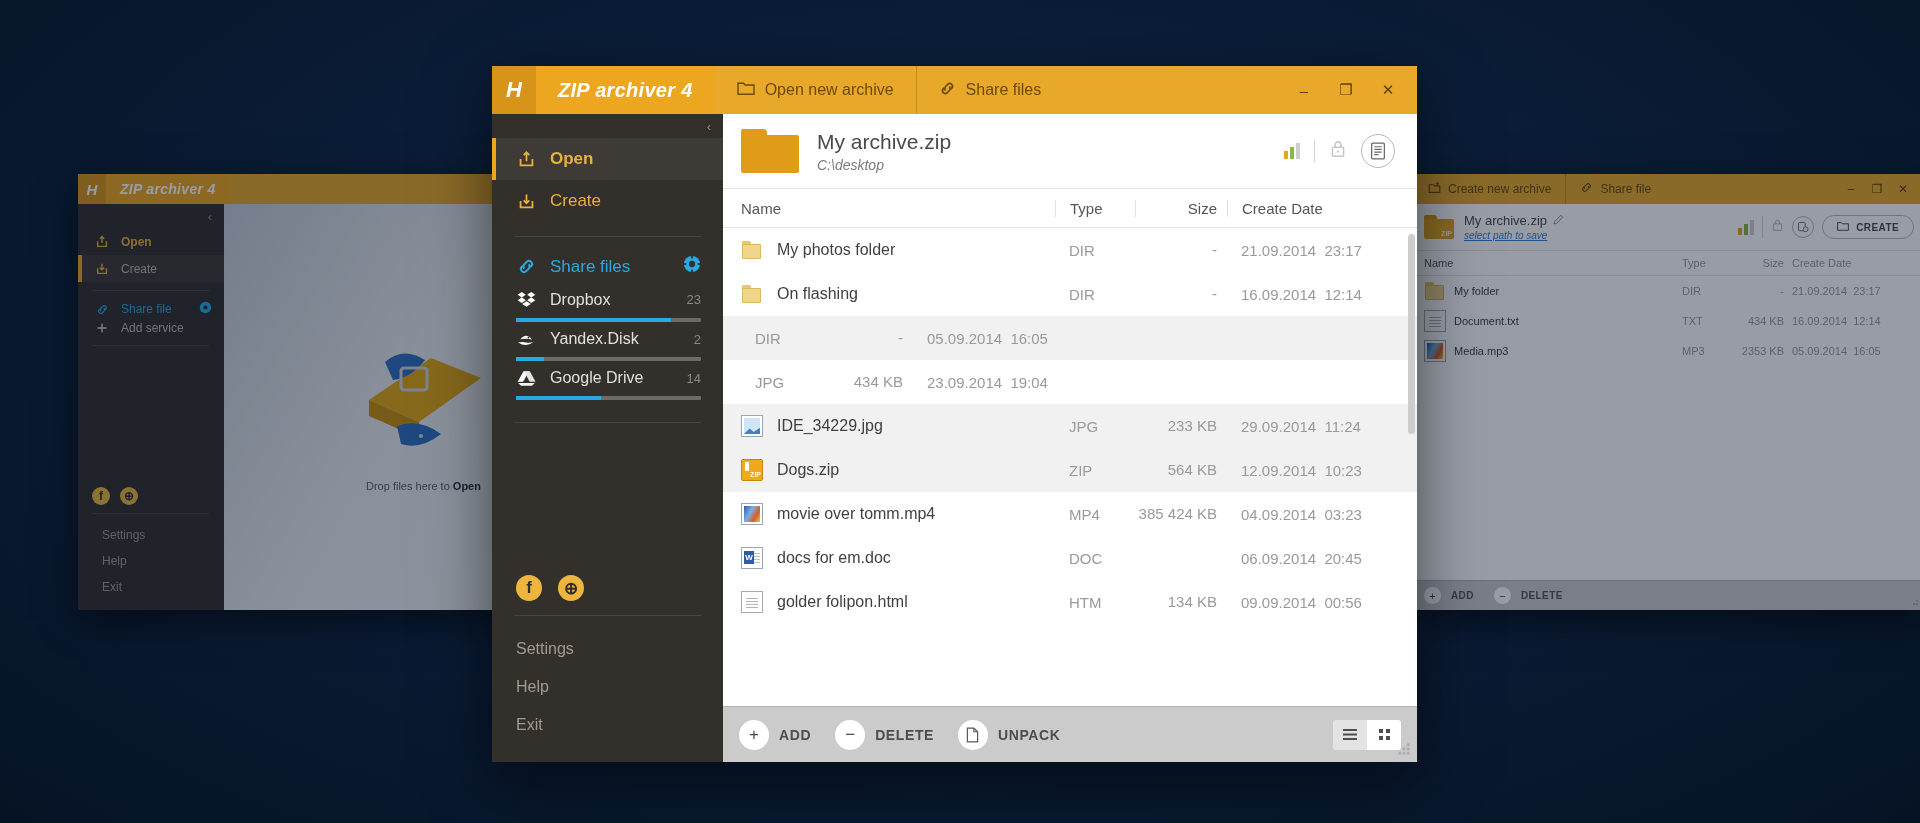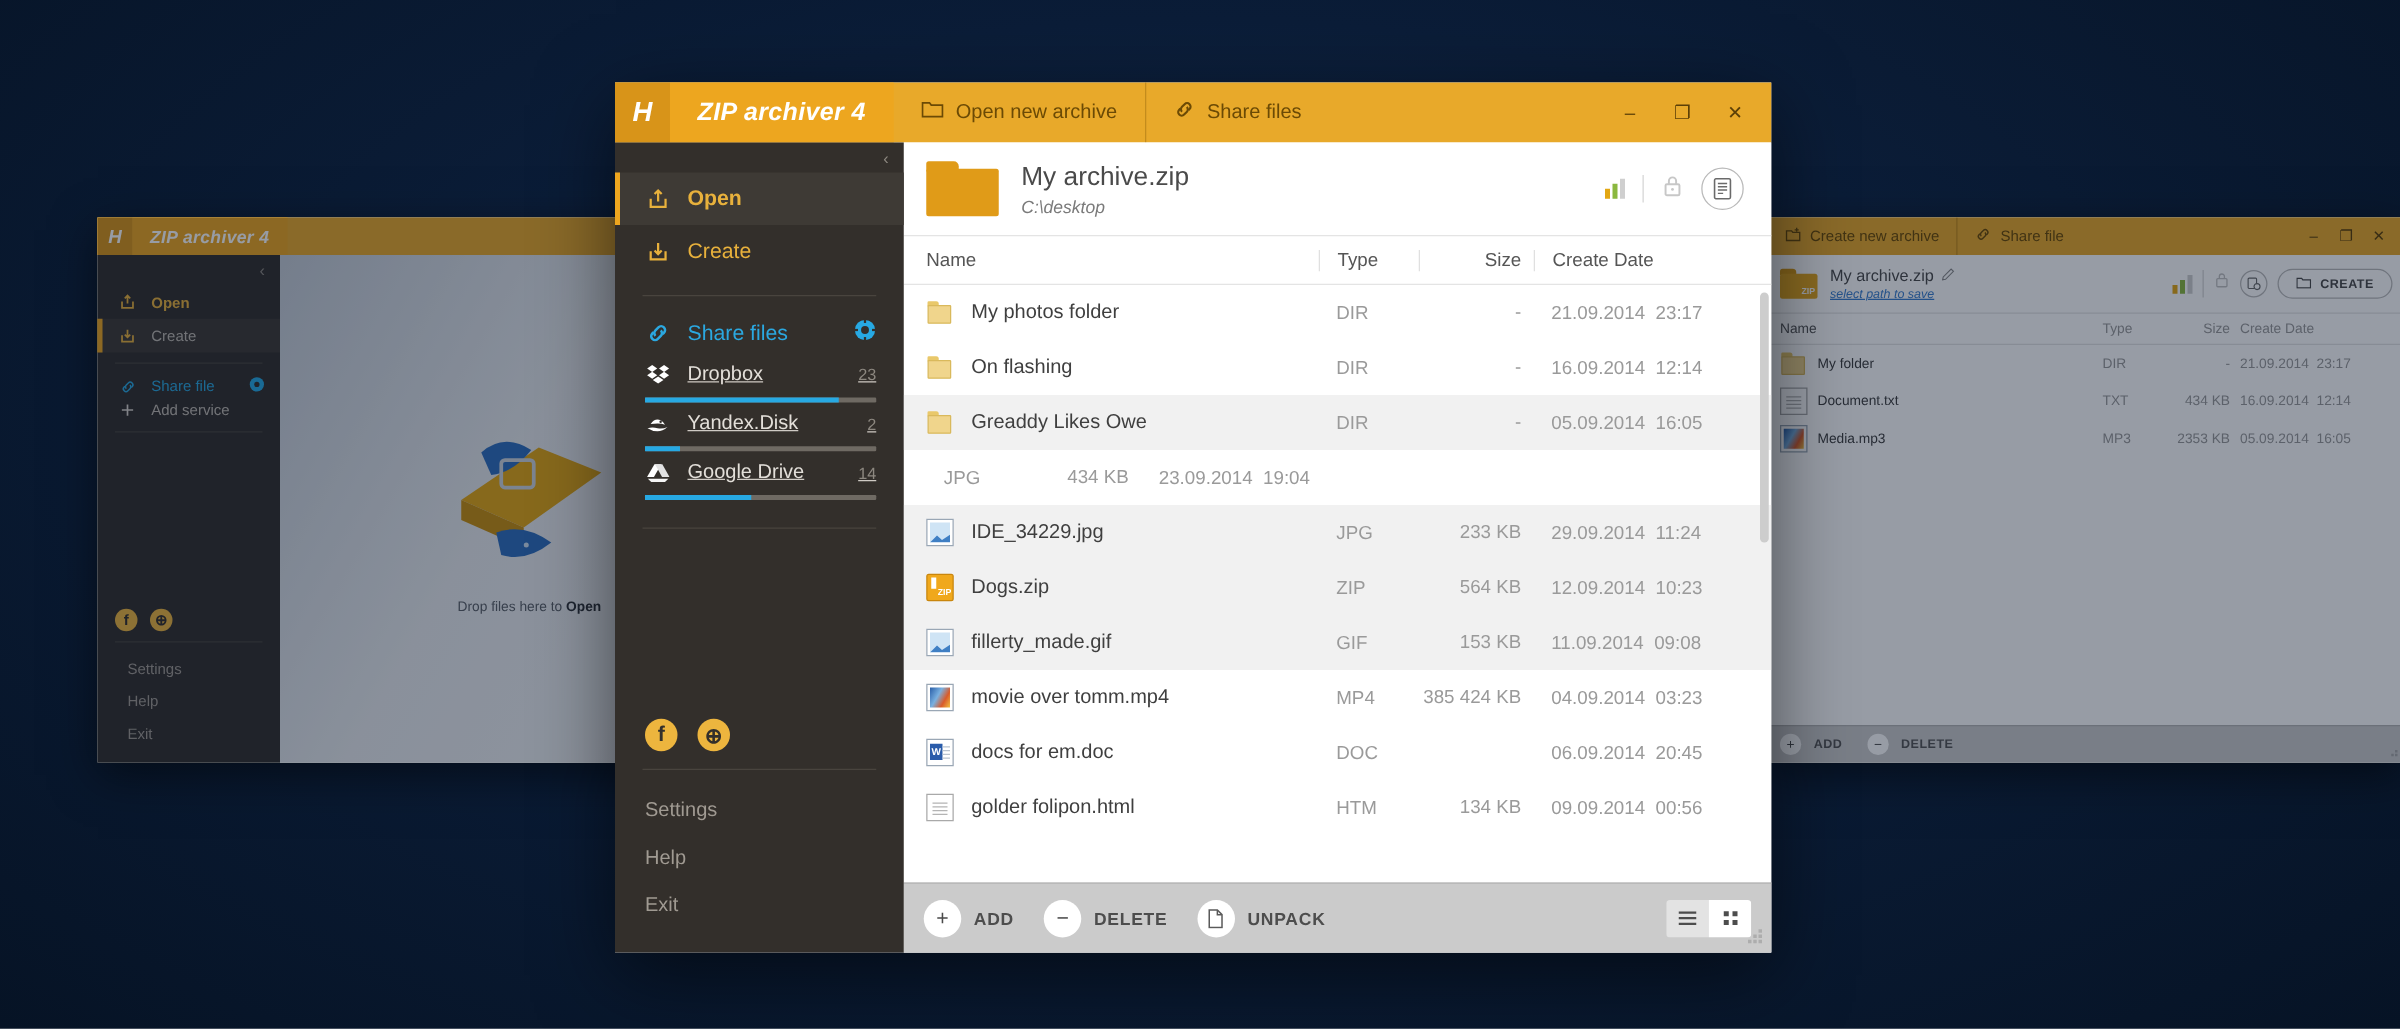--- a/index.html
+++ b/index.html
@@ -72,21 +72,21 @@
   }
   .nav-ico { width: 20px; display: flex; align-items: center; justify-content: center; }
   .divider { height: 1px; background: #49443e; margin: 14px 22px; }
 
   .share-head {
     display: flex; align-items: center; gap: 14px;
     padding: 4px 22px 4px 24px; color: #2ba8e0; font-size: 17px;
   }
   .share-head .gear { margin-left: auto; }
 
-  .svc { padding: 8px 22px 0 24px; text-decoration: underline; }
+  .svc { padding: 8px 22px 0 24px; }
   .svc-row { display: flex; align-items: center; gap: 14px; font-size: 16px; color: #e3dfd9; }
   .svc-row .cnt { margin-left: auto; color: #8d8880; font-size: 13px; }
   .bar { height: 4px; background: #6f6a63; margin-top: 9px; border-radius: 1px; }
   .bar > i { display: block; height: 100%; background: #27a9e3; }
 
   .social { display: flex; gap: 16px; padding: 10px 24px 0; }
   .circ-ico {
     width: 26px; height: 26px; border-radius: 50%;
     background: #edb53e; color: #332f2b;
     display: flex; align-items: center; justify-content: center;
@@ -700,27 +700,20 @@
                 <span class="b"></span>
               </span>
             <span>On flashing</span>
           </div>
           <div class="col-type">DIR</div>
           <div class="col-size">-</div>
           <div class="col-date"><span>16.09.2014</span>&nbsp;&nbsp;<span>12:14</span></div>
         </div>
 
         <div class="row alt">
-          <div class="col-name">
-            <span class="fi fi-dir">
-                <span class="t"></span>
-                <span class="b"></span>
-              </span>
-            <span>Greaddy Likes Owe</span>
-          </div>
           <div class="col-type">DIR</div>
           <div class="col-size">-</div>
           <div class="col-date"><span>05.09.2014</span>&nbsp;&nbsp;<span>16:05</span></div>
         </div>
 
         <div class="row">
           <div class="col-type">JPG</div>
           <div class="col-size">434 KB</div>
           <div class="col-date"><span>23.09.2014</span>&nbsp;&nbsp;<span>19:04</span></div>
         </div>
@@ -744,32 +737,20 @@
                 <span class="pin"></span>
                 <span class="lbl">ZIP</span>
               </span>
             <span>Dogs.zip</span>
           </div>
           <div class="col-type">ZIP</div>
           <div class="col-size">564 KB</div>
           <div class="col-date"><span>12.09.2014</span>&nbsp;&nbsp;<span>10:23</span></div>
         </div>
 
-        <div class="row alt">
-          <div class="col-name">
-            <span class="fi fi-img">
-                <span class="sky"></span>
-                <span class="hill"></span>
-              </span>
-            <span>fillerty_made.gif</span>
-          </div>
-          <div class="col-type">GIF</div>
-          <div class="col-size">153 KB</div>
-          <div class="col-date"><span>11.09.2014</span>&nbsp;&nbsp;<span>09:08</span></div>
-        </div>
 
         <div class="row">
           <div class="col-name">
             <span class="fi fi-mp4">
                 <span class="a"></span>
               </span>
             <span>movie over tomm.mp4</span>
           </div>
           <div class="col-type">MP4</div>
           <div class="col-size">385 424 KB</div>

